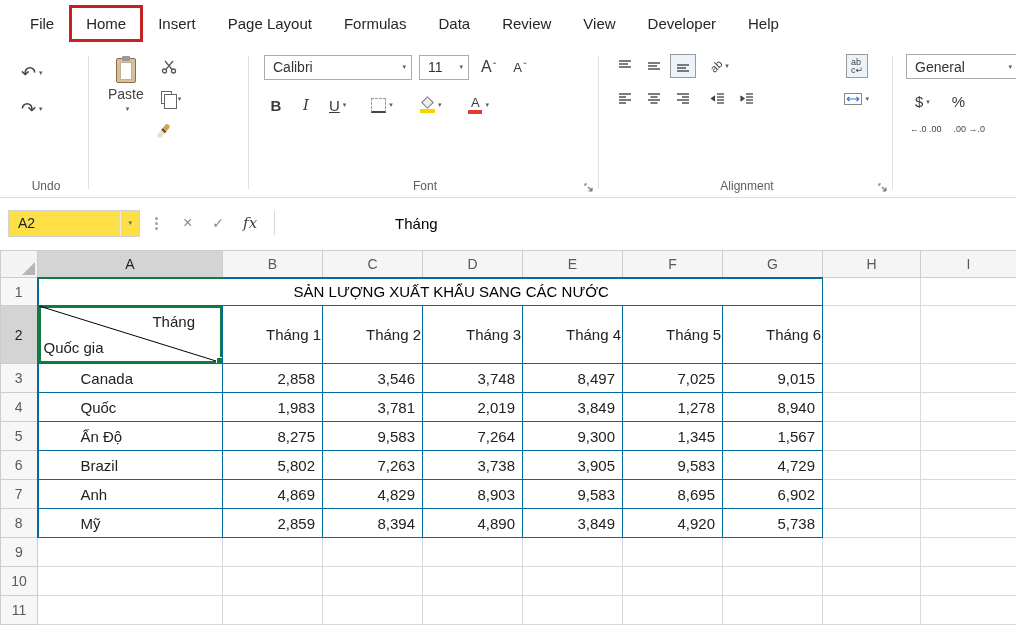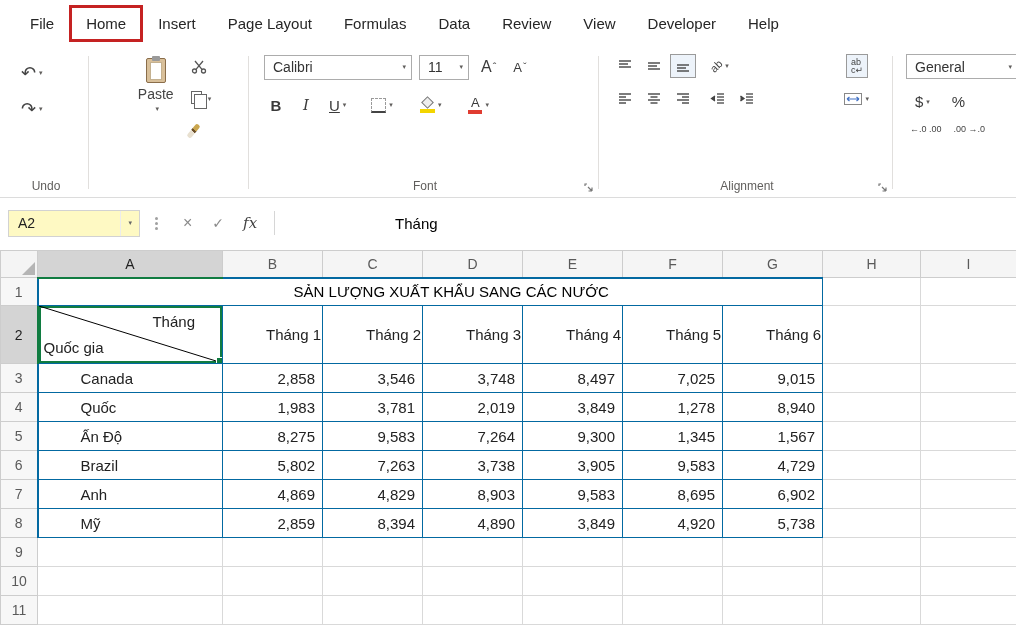--- a/index.html
+++ b/index.html
@@ -18,21 +18,21 @@
 
   
   .ribbon { position:relative; height:152px; border-bottom:1px solid #dcdcdc; background:#fff; }
   .gsep { position:absolute; top:10px; bottom:8px; width:1px; background:#e1dfdd; }
   .rgroup { position:absolute; top:0; bottom:0; display:flex; flex-direction:column; }
   .gbody { flex:1; padding-top:8px; position:relative; }
   .glabel { height:22px; font-size:12px; color:#605e5c; display:flex; align-items:center; justify-content:center; position:relative; }
   .launcher { position:absolute; right:2px; bottom:4px; line-height:0; }
 
   .g-undo  { left:6px;   width:80px; }
-  .g-clip  { left:94px;  width:152px;align-items:center; }
+  .g-clip  { left:94px;  width:152px; }
   .g-font  { left:254px; width:342px; }
   .g-align { left:604px; width:286px; }
   .g-num   { left:898px; width:118px; }
 
   .chev { font-size:7px; color:#605e5c; margin-left:3px; }
   .rbtn { display:inline-flex; align-items:center; justify-content:center; font-size:15px; padding:3px 4px; border:1px solid transparent; }
   .rbtn.active { border-color:#9a9a9a; background:#edf3fa; }
 
   
   .g-undo .gbody { display:flex; flex-direction:column; align-items:flex-start; gap:10px; padding-left:10px; padding-top:14px; }
@@ -77,21 +77,21 @@
   .push-right { margin-left:auto; }
 
   
   .nrow1 { padding-left:8px; }
   .combo.general { width:112px; }
   .nrow { display:flex; align-items:center; gap:12px; padding-left:12px; margin-top:10px; }
   .dec-btn { font-size:9px; color:#444; letter-spacing:0; }
 
   
   .fbar { height:40px; margin-top:5px; display:flex; align-items:center; padding:0 8px; background:#fff; }
-  .name-box { width:132px; height:27px; border:1px solid #d2d2d2; display:flex; align-items:center; padding-left:9px; font-size:14px; color:#222; background:#fef9c3; }
+  .name-box { width:132px; height:27px; border:1px solid #d2d2d2; display:flex; align-items:center; padding-left:9px; font-size:14px; color:#222; background:#fde047; }
   .name-chev { margin-left:auto; align-self:stretch; display:flex; align-items:center; padding:0 7px; border-left:1px solid #ececec; font-size:7px; color:#666; }
   .dotcol { display:flex; flex-direction:column; gap:2px; margin:0 15px; }
   .dotcol span { width:3px; height:3px; border-radius:50%; background:#a0a0a0; }
   .fb-x { font-size:16px; color:#8a8a8a; padding:0 10px; }
   .fb-check { font-size:14px; color:#8a8a8a; padding:0 10px; }
   .fb-fx { font-family:"DejaVu Serif","Liberation Serif",serif; font-style:italic; font-size:15px; color:#444; padding:0 9px; }
   .fb-sep { width:1px; height:24px; background:#d6d6d6; margin:0 8px; }
   .fb-input { flex:1; font-size:15px; color:#000; padding-left:112px; white-space:pre; }
 
   

